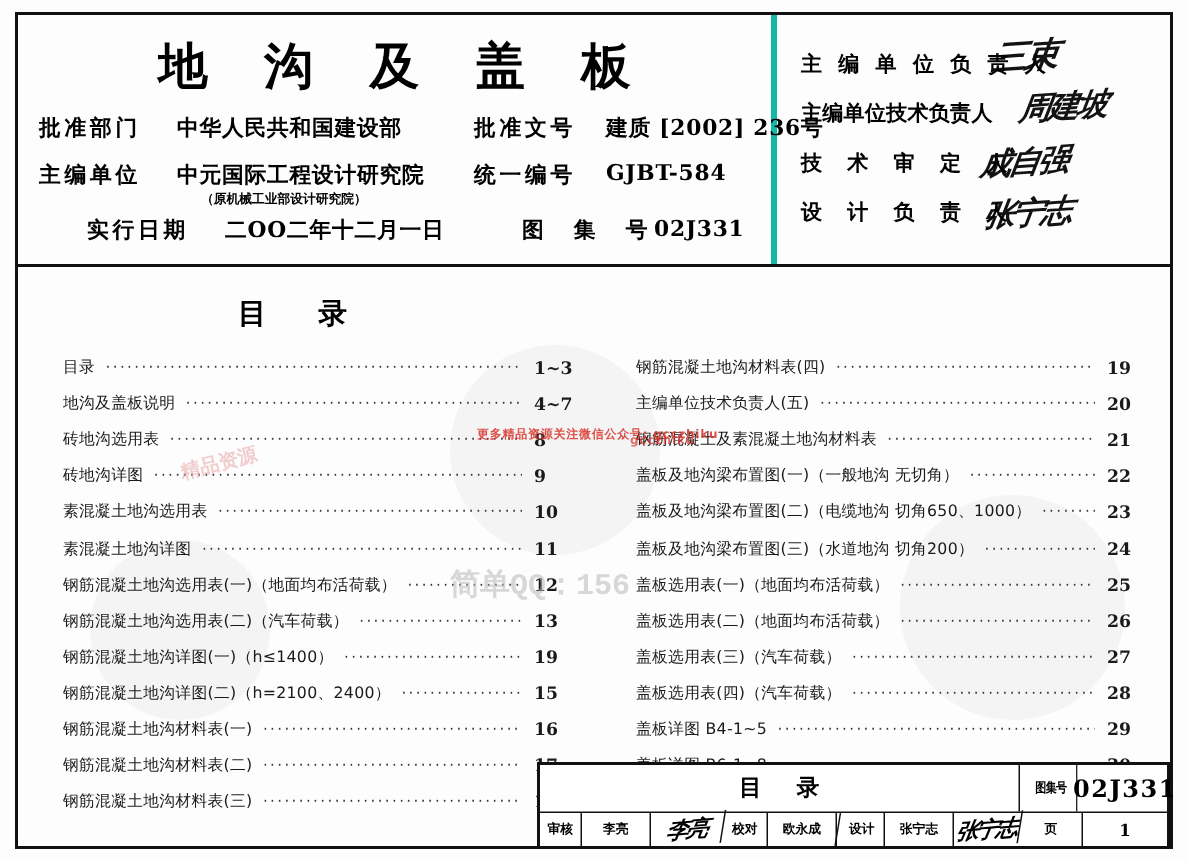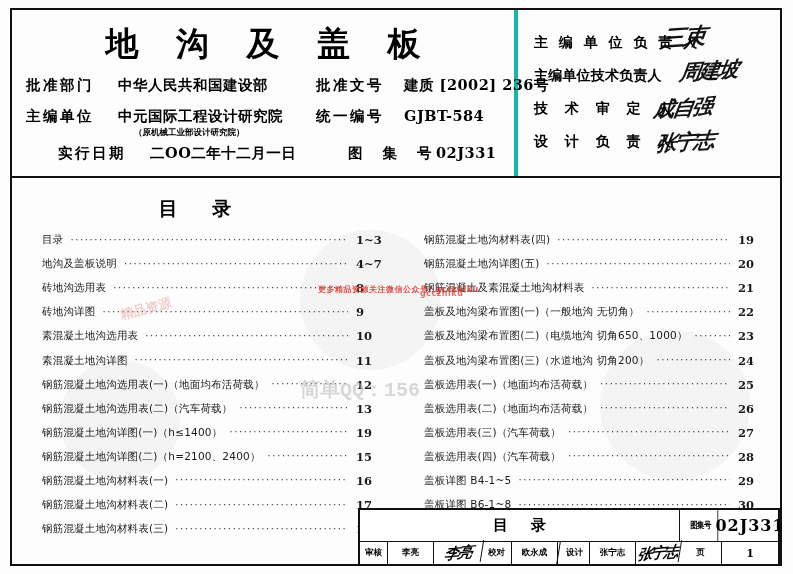--- a/index.html
+++ b/index.html
@@ -146,21 +146,21 @@
   .toc-col {
     position: absolute;
     top: 228px;
     font-family: "DejaVu Sans", "Liberation Sans", sans-serif;
   }
   .toc-col.left  { left: 42px;  width: 348px; }
   .toc-col.right { left: 424px; width: 348px; }
 
   .toc-row {
     display: flex;
-    align-items: center;
+    align-items: flex-end;
     height: 24.1px;
     font-size: 10.5px;
     white-space: nowrap;
     color: #1a1a1a;
   }
   .toc-label { flex: 0 0 auto; letter-spacing: 0.2px; }
   .toc-dots {
     flex: 1 1 auto;
     overflow: hidden;
     margin: 0 5px 0 7px;
@@ -434,21 +434,21 @@
         <span class="toc-page">18</span>
       </div>
     </div>
   <div class="toc-col right" id="toc-right">
       <div class="toc-row">
         <span class="toc-label">钢筋混凝土地沟材料表(四)</span>
         <span class="toc-dots">················································································</span>
         <span class="toc-page">19</span>
       </div>
       <div class="toc-row">
-        <span class="toc-label">钢筋混凝土地沟详图(五)</span>
+        <span class="toc-label">主编单位技术负责人(五)</span>
         <span class="toc-dots">················································································</span>
         <span class="toc-page">20</span>
       </div>
       <div class="toc-row">
         <span class="toc-label">钢筋混凝土及素混凝土地沟材料表</span>
         <span class="toc-dots">················································································</span>
         <span class="toc-page">21</span>
       </div>
       <div class="toc-row">
         <span class="toc-label">盖板及地沟梁布置图(一)（一般地沟 无切角）</span>

